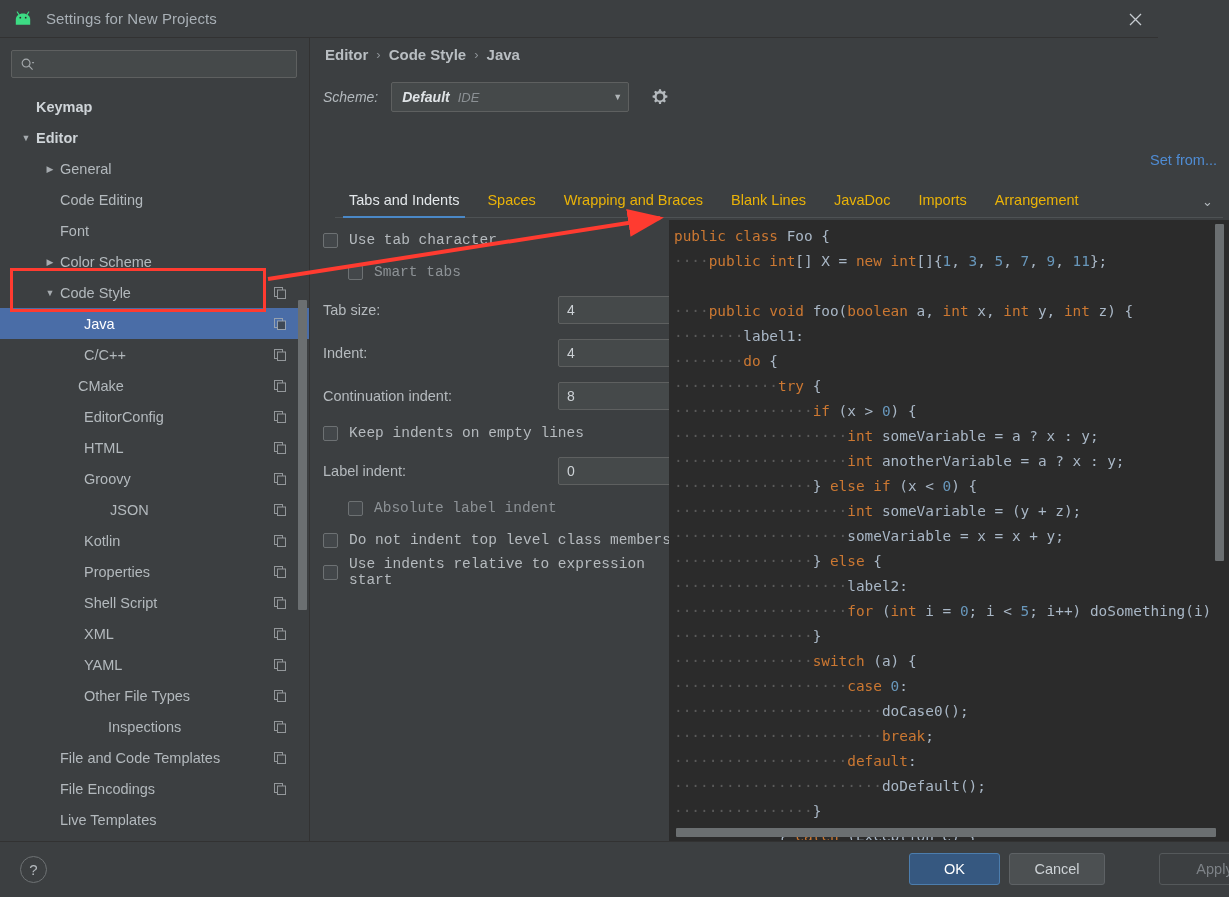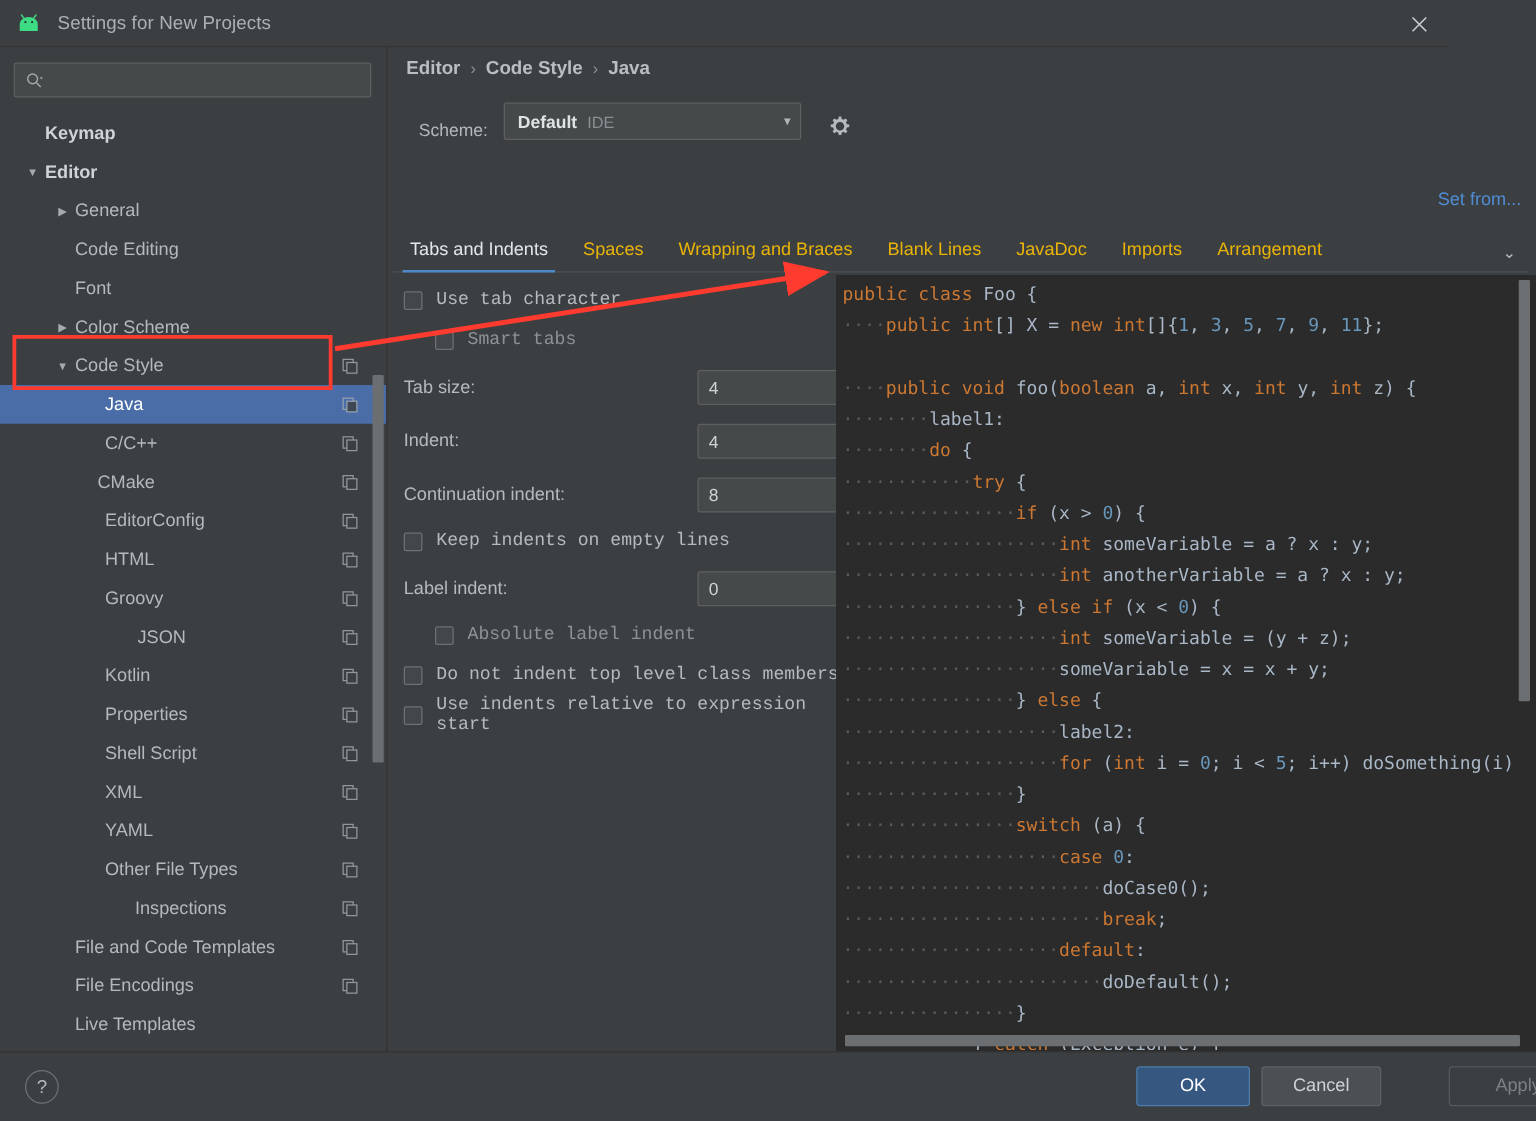--- a/index.html
+++ b/index.html
@@ -80,21 +80,21 @@
   }
   .breadcrumb {
     position: absolute; left: 14px; top: 8px; font-size: 15px; color: #b9bec2;
     display: flex; align-items: center; gap: 8px; font-weight: bold;
   }
   .breadcrumb .sep { color: #8d9296; font-weight: normal; font-size: 13px; }
   .breadcrumb .crumb { cursor: pointer; }
   .breadcrumb .crumb.last { font-weight: bold; }
 
   .scheme-row {
-    position: absolute; left: 24px; top: 44px; display: flex; align-items: flex-end;
+    position: absolute; left: 12px; top: 44px; display: flex; align-items: center; font-style: italic;
   }
   .scheme-label { font-size: 14px; color: #b3b9bd; margin-right: 13px; }
   .scheme-select {
     width: 238px; height: 30px; background: #45494a; border: 1px solid #5e6060;
     border-radius: 2px; display: flex; align-items: center; padding: 0 6px 0 10px;
     cursor: pointer;
   }
   .scheme-name { font-size: 14px; color: #dfe3e6; font-weight: bold; }
   .scheme-sub { font-size: 13px; color: #8b9094; margin-left: 8px; flex: 1; }
   .caret { font-size: 9px; color: #b0b5b8; }
@@ -102,21 +102,21 @@
     margin-left: 20px; width: 22px; height: 22px; cursor: pointer;
     display: flex; align-items: center; justify-content: center;
   }
 
   .setfrom {
     position: absolute; right: 12px; top: 114px; font-size: 14.5px;
     color: #4f8cd4; cursor: pointer;
   }
 
   .tabs {
-    position: absolute; left: 3px; top: 146px; right: 6px; height: 34px;
+    position: absolute; left: 24px; top: 146px; right: 6px; height: 34px;
     display: flex; align-items: flex-end;
     border-bottom: 1px solid #4e5254;
     text-align: center;
   }
   .tab {
     font-size: 14.5px; color: #eab308; padding: 0 14px 9px 14px; cursor: pointer;
     position: relative; white-space: nowrap;
   }
   .tab.active { color: #e3e7ea; }
   .tab.active::after {

